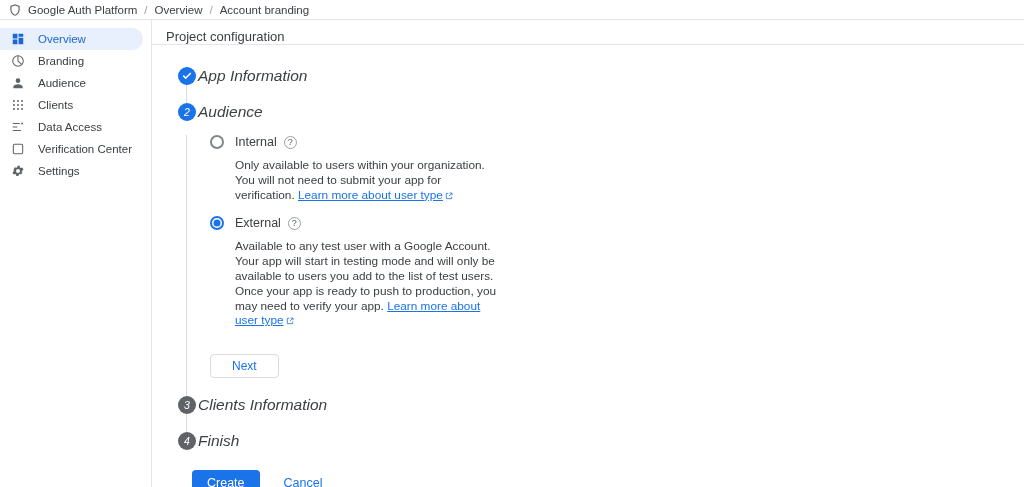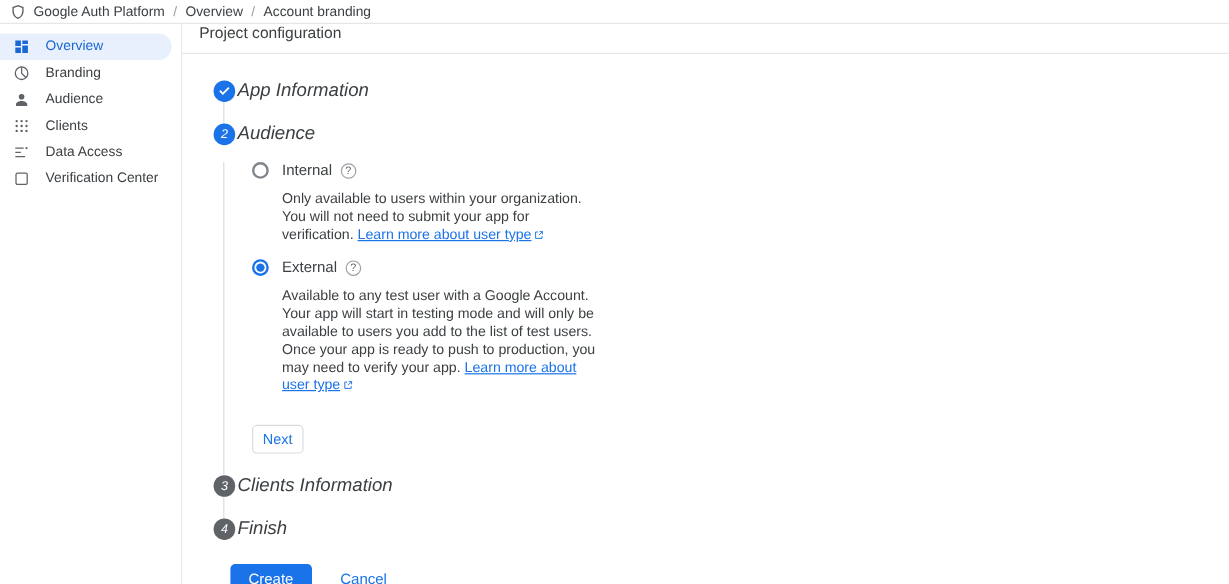--- a/index.html
+++ b/index.html
@@ -88,21 +88,21 @@
   .main {
     flex: 1 1 auto;
     min-width: 0;
     display: flex;
     flex-direction: column;
     background: #fff;
   }
   .main-header {
     height: 25px;
     display: flex;
-    align-items: flex-start;
+    align-items: flex-end;
     padding-left: 14px;
     font-size: 13px;
     color: #3c4043;
     border-bottom: 1px solid #e4e6e8;
     flex: 0 0 auto;
   }
   .main-scroll {
     flex: 1 1 auto;
     overflow: hidden;
     position: relative;
@@ -214,21 +214,21 @@
     display: inline-block;
     width: 8px; height: 8px;
     margin-left: 2px;
     vertical-align: -1px;
   }
 
   
   .btn-next {
     margin-top: 26px;
     display: inline-block;
-    padding: 4px 8px;
+    padding: 4px 21px;
     border: 1px solid #dadce0;
     border-radius: 4px;
     background: #fff;
     color: #1a73e8;
     font-size: 12px;
     font-family: "Liberation Sans", sans-serif;
     cursor: pointer;
     line-height: 14px;
   }
   .footer {
@@ -337,20 +337,28 @@
 
       <div class="nav-item">
         <span class="nico">
           <svg width="14" height="14" viewBox="0 0 24 24" fill="none" stroke="currentColor" stroke-width="1.8">
               <rect x="4" y="4" width="16" height="16" rx="2"></rect>
             </svg>
         </span>
         <span>Verification Center</span>
       </div>
 
+      <div class="nav-item">
+        <span class="nico">
+          <svg width="14" height="14" viewBox="0 0 24 24" fill="currentColor">
+              <path d="M19.4 13a7.6 7.6 0 000-2l2-1.6-2-3.4-2.4 1a7.7 7.7 0 00-1.7-1L14.9 3h-3.8l-.4 2.6c-.6.2-1.2.6-1.7 1l-2.4-1-2 3.4L4.6 11a7.6 7.6 0 000 2l-2 1.6 2 3.4 2.4-1c.5.4 1.1.8 1.7 1l.4 2.6h3.8l.4-2.6c.6-.2 1.2-.6 1.7-1l2.4 1 2-3.4-2-1.6zM12 15.4A3.4 3.4 0 1112 8.6a3.4 3.4 0 010 6.8z"></path>
+            </svg>
+        </span>
+        <span>Settings</span>
+      </div>
 
     </div>
 
     <div class="main">
 
       <div class="main-header">
         <span>Project configuration</span>
       </div>
 
       <div class="main-scroll">

